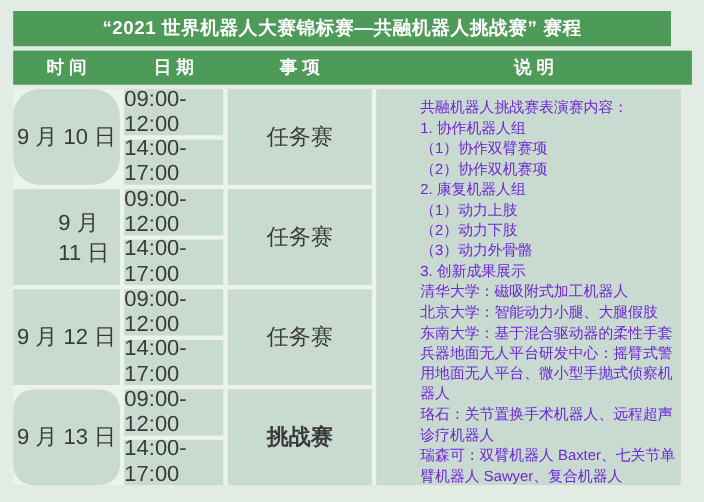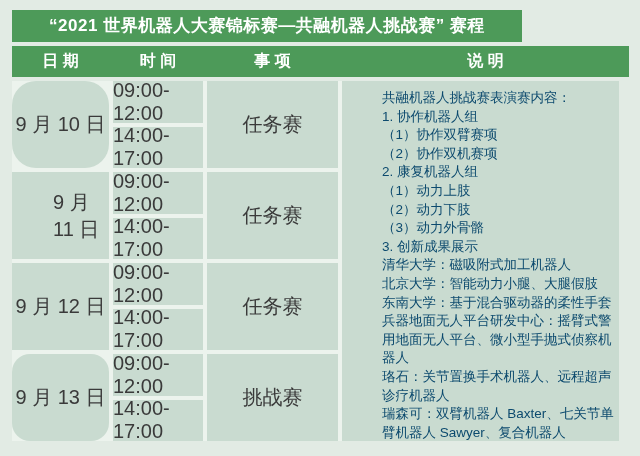--- a/index.html
+++ b/index.html
@@ -16,21 +16,21 @@
     background: var(--page);
     overflow: hidden;
   }
   .page {
     width: 640px; height: 456px;
     background: var(--page);
     padding: 10px 0 0 12px;
   }
   .tbl { width: 617px; }
   .title-bar {
-    width: 510px; height: 32px;
+    width: 598px; height: 32px;
     background: var(--green);
     color: #ffffff;
     font-weight: bold;
     font-size: 17px;
     line-height: 32px;
     text-align: center;
     margin-bottom: 4px;
     letter-spacing: 0.5px;
   }
   .header-row {
@@ -65,43 +65,43 @@
   .t1a { grid-area: 1 / 2; } .t1b { grid-area: 2 / 2; }
   .e1 { grid-area: 1 / 3 / 3 / 4; }
   .d2 { grid-area: 3 / 1 / 5 / 2; padding-left: 41px; }
   .t2a { grid-area: 3 / 2; } .t2b { grid-area: 4 / 2; }
   .e2 { grid-area: 3 / 3 / 5 / 4; }
   .d3 { grid-area: 5 / 1 / 7 / 2; }
   .t3a { grid-area: 5 / 2; } .t3b { grid-area: 6 / 2; }
   .e3 { grid-area: 5 / 3 / 7 / 4; }
   .d4 { grid-area: 7 / 1 / 9 / 2; border-radius: 18px; }
   .t4a { grid-area: 7 / 2; } .t4b { grid-area: 8 / 2; }
-  .e4 { grid-area: 7 / 3 / 9 / 4; }
+  .e4 { grid-area: 7 / 3 / 9 / 4; font-weight: bold; }
   .desc {
     grid-area: 1 / 4 / 9 / 5;
     display: block;
     white-space: pre-line;
     font-size: 13.5px;
     line-height: 18.6px;
-    color: #0c4a6e;
+    color: #6d28d9;
     padding: 8px 5px 6px 40px;
     overflow: hidden;
   }
 </style>
 </head>
 <body>
 
 <div class="page">
   <div class="tbl">
 
     <div class="title-bar">“2021 世界机器人大赛锦标赛—共融机器人挑战赛” 赛程</div>
 
     <div class="header-row">
+      <div class="hc">时 间</div>
       <div class="hc">日 期</div>
-      <div class="hc">时 间</div>
       <div class="hc">事 项</div>
       <div class="hc">说 明</div>
     </div>
 
     <div class="body-grid">
 
       <div class="cell d1">9 月 10 日</div>
       <div class="cell t1a">09:00-12:00</div>
       <div class="cell t1b">14:00-17:00</div>
       <div class="cell e1">任务赛</div>

